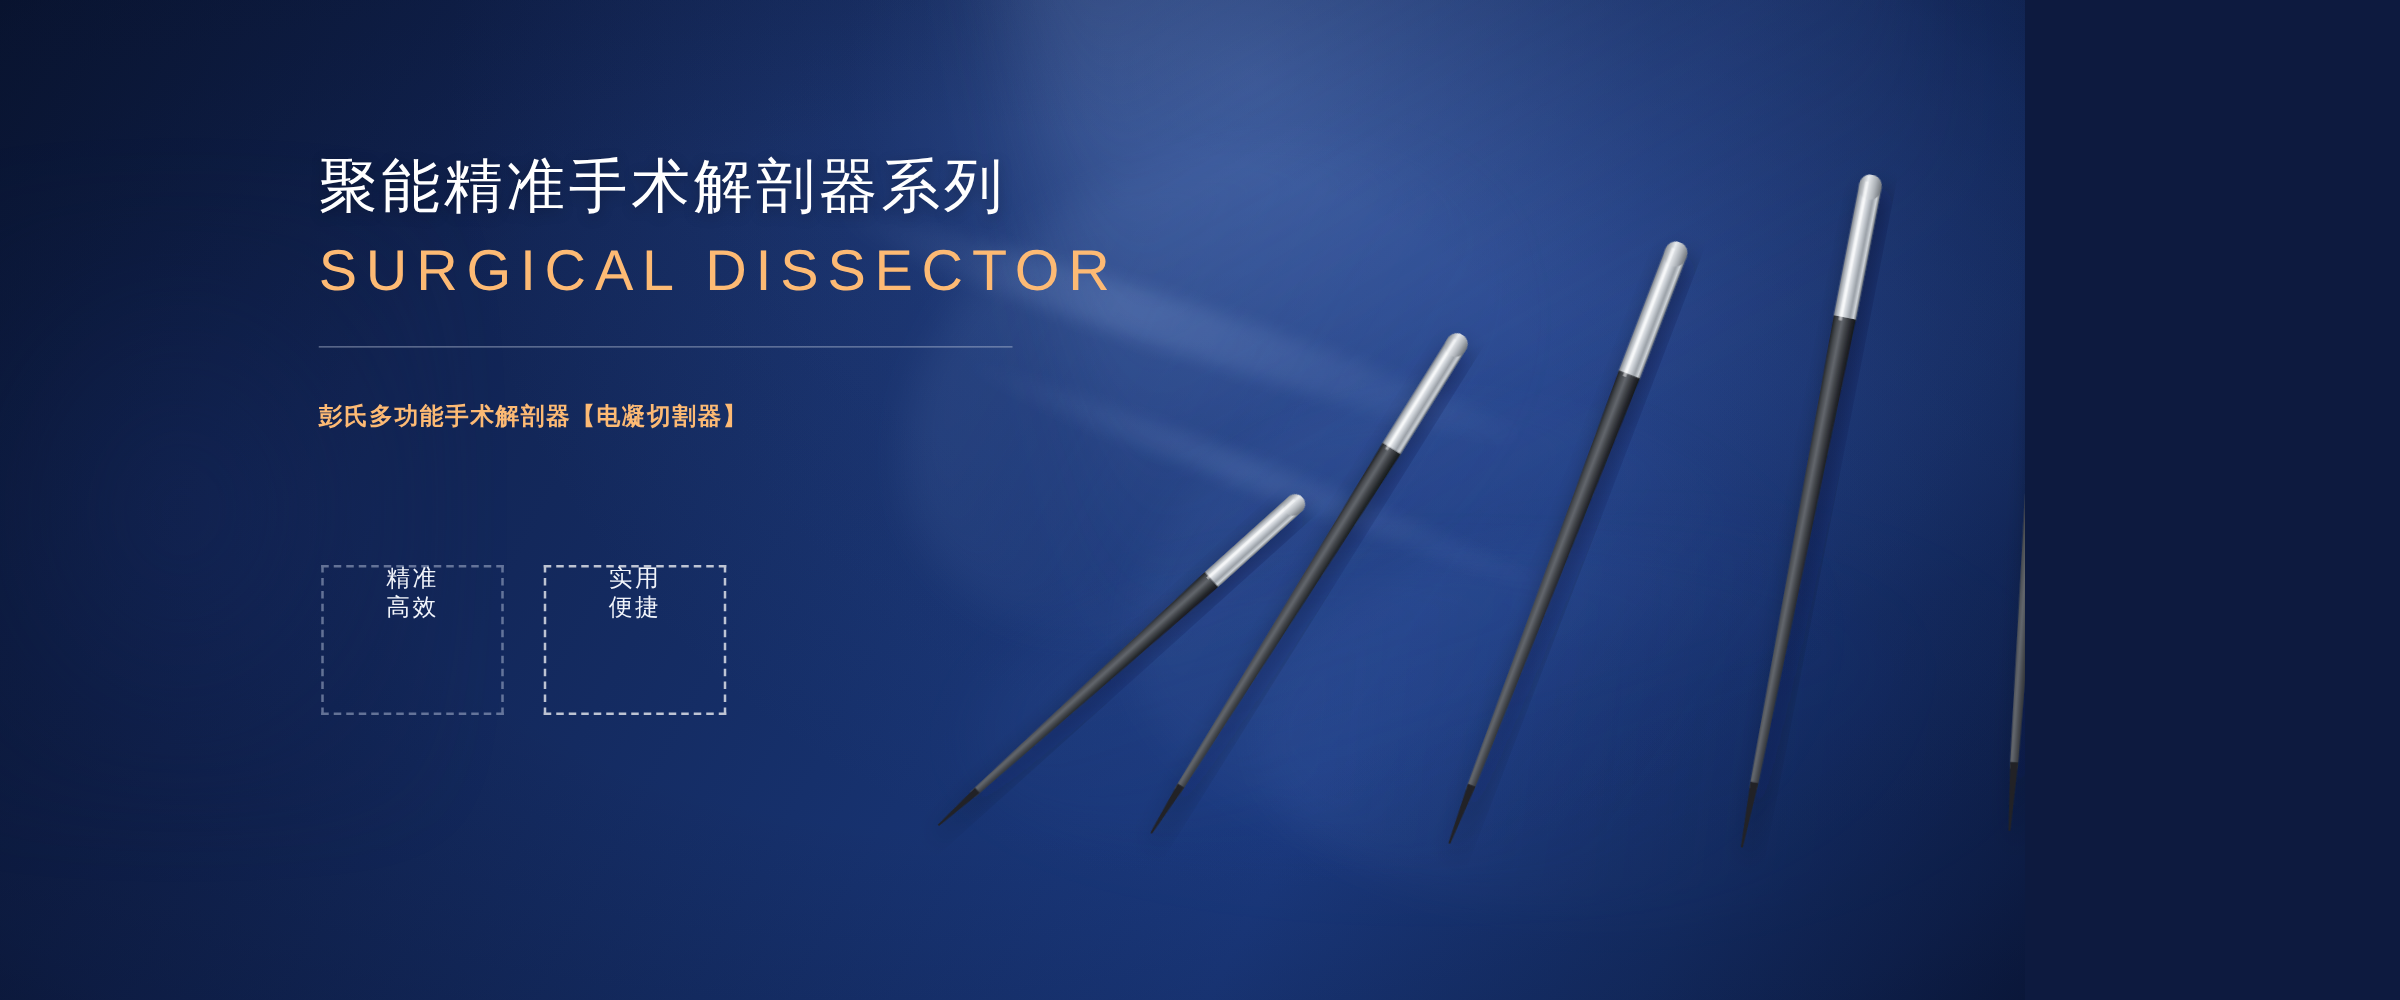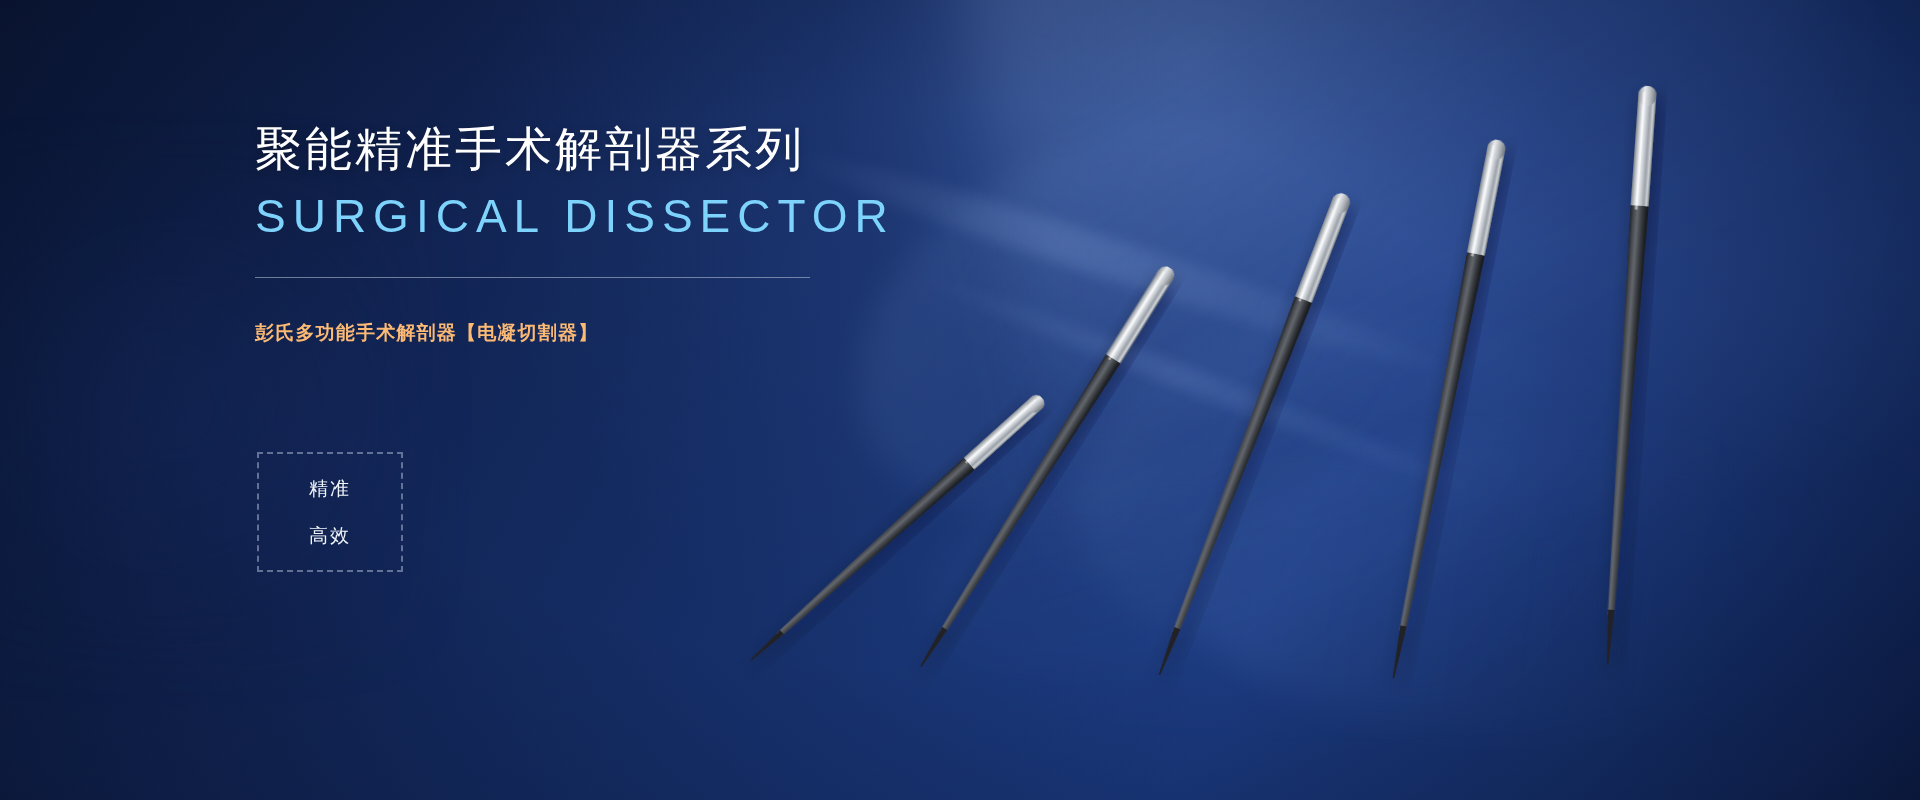--- a/index.html
+++ b/index.html
@@ -2,21 +2,21 @@
 <html><head>
 <meta charset="utf-8">
 <style>
   html, body {
     margin: 0;
     padding: 0;
     background: #0d1a3f;
   }
   #stage {
     position: relative;
-    width: 1920px;
+    width: 1620px;
     height: 800px;
     overflow: hidden;
     font-family: "Liberation Sans", "DejaVu Sans", sans-serif;
     background: #112354;
   }
 
   
   .bg-base {
     position: absolute;
     inset: 0;
@@ -113,21 +113,21 @@
     color: #ffffff;
     font-size: 47px;
     line-height: 1.25;
     letter-spacing: 3px;
     font-weight: 400;
     margin: 0;
     white-space: nowrap;
     text-shadow: 0 2px 10px rgba(0,0,0,0.28);
   }
   .title-en {
-    color: #7dd3fc;
+    color: #fdba74;
     font-size: 46px;
     line-height: 1.1;
     letter-spacing: 7px;
     font-weight: 300;
     margin: 12px 0 0 0;
     white-space: nowrap;
   }
   .divider {
     width: 555px;
     height: 1px;
@@ -152,22 +152,21 @@
     gap: 32px;
   }
   .feature-box {
     width: 146px;
     height: 120px;
     box-sizing: border-box;
     border: 2px dashed rgba(255,255,255,0.72);
     display: flex;
     flex-direction: column;
     align-items: center;
-    justify-content: center;
-    gap: 28px;
+    gap: 4px;
   }
   .feature-box.dim {
     border-color: rgba(200,210,232,0.45);
   }
   .feature-line {
     color: #f2f5fb;
     font-size: 19px;
     letter-spacing: 2px;
     line-height: 1;
   }
@@ -274,17 +273,21 @@
     <div class="subtitle">彭氏多功能手术解剖器【电凝切割器】</div>
   </div>
 
   <div class="features">
 
     <div class="feature-box dim">
       <span class="feature-line">精准</span>
       <span class="feature-line">高效</span>
     </div>
 
+    <div class="feature-box">
+      <span class="feature-line">实用</span>
+      <span class="feature-line">便捷</span>
+    </div>
 
 
   </div>
 
 </div>
 
 </body></html>

